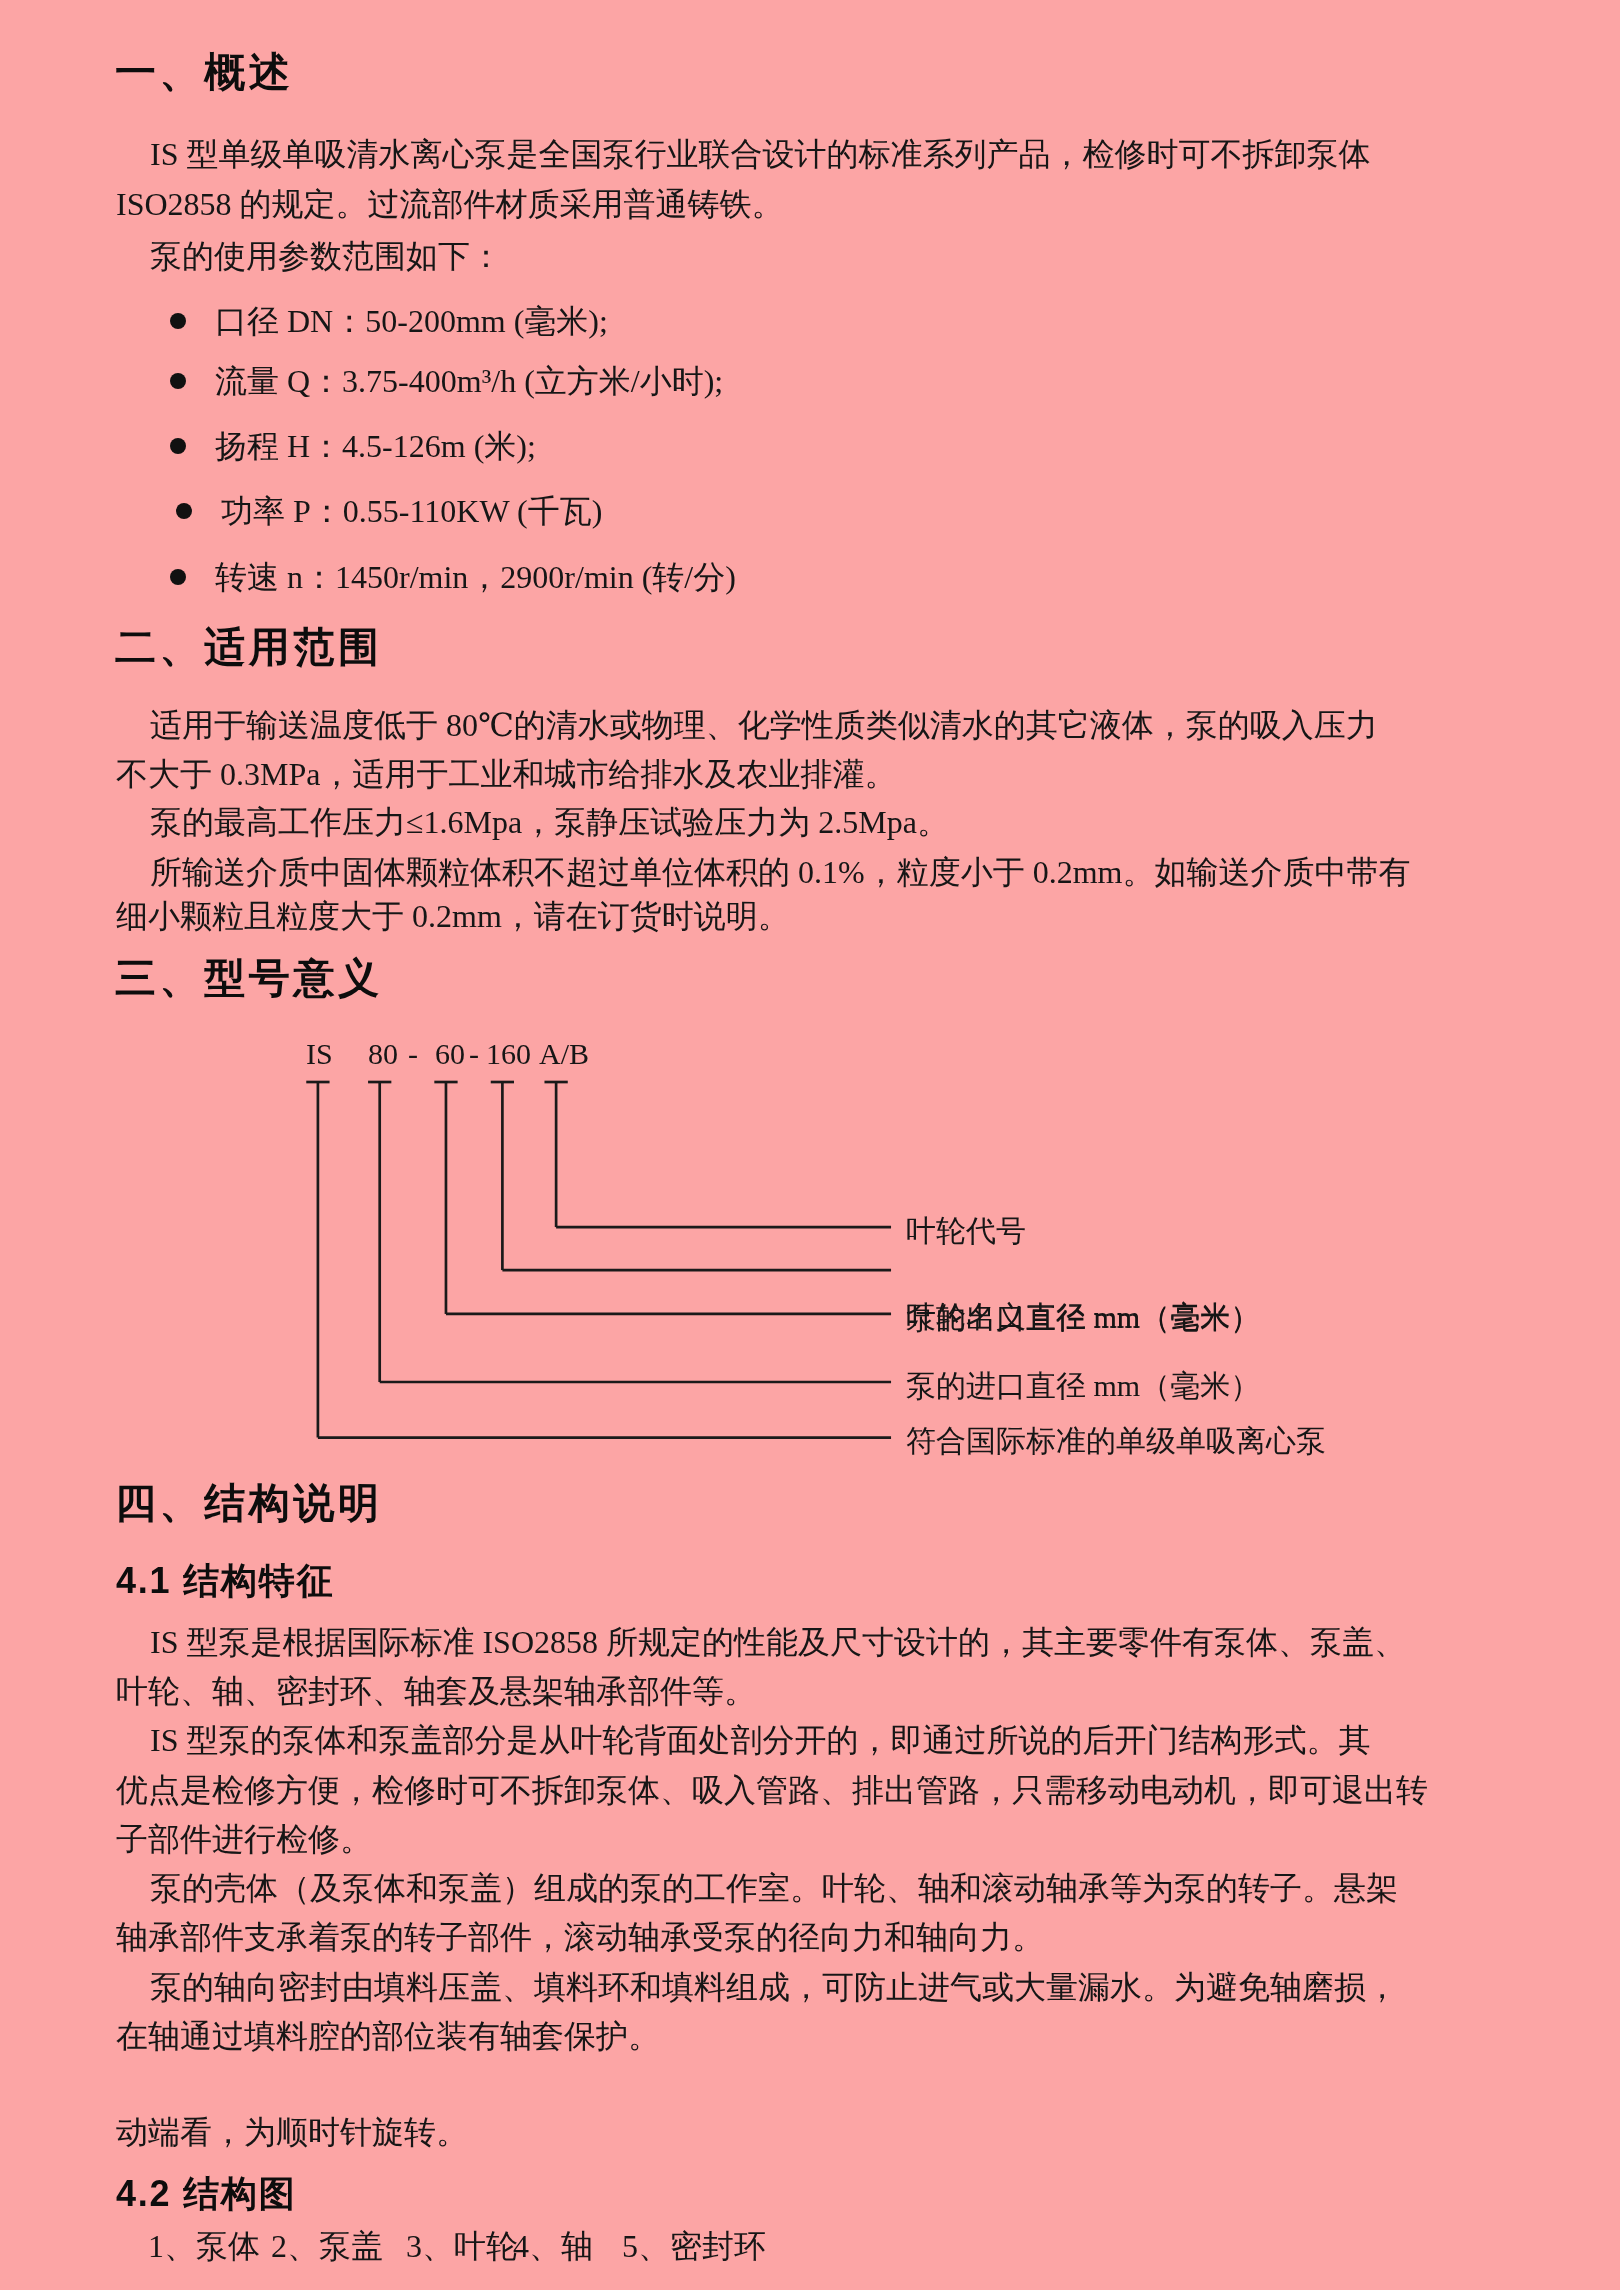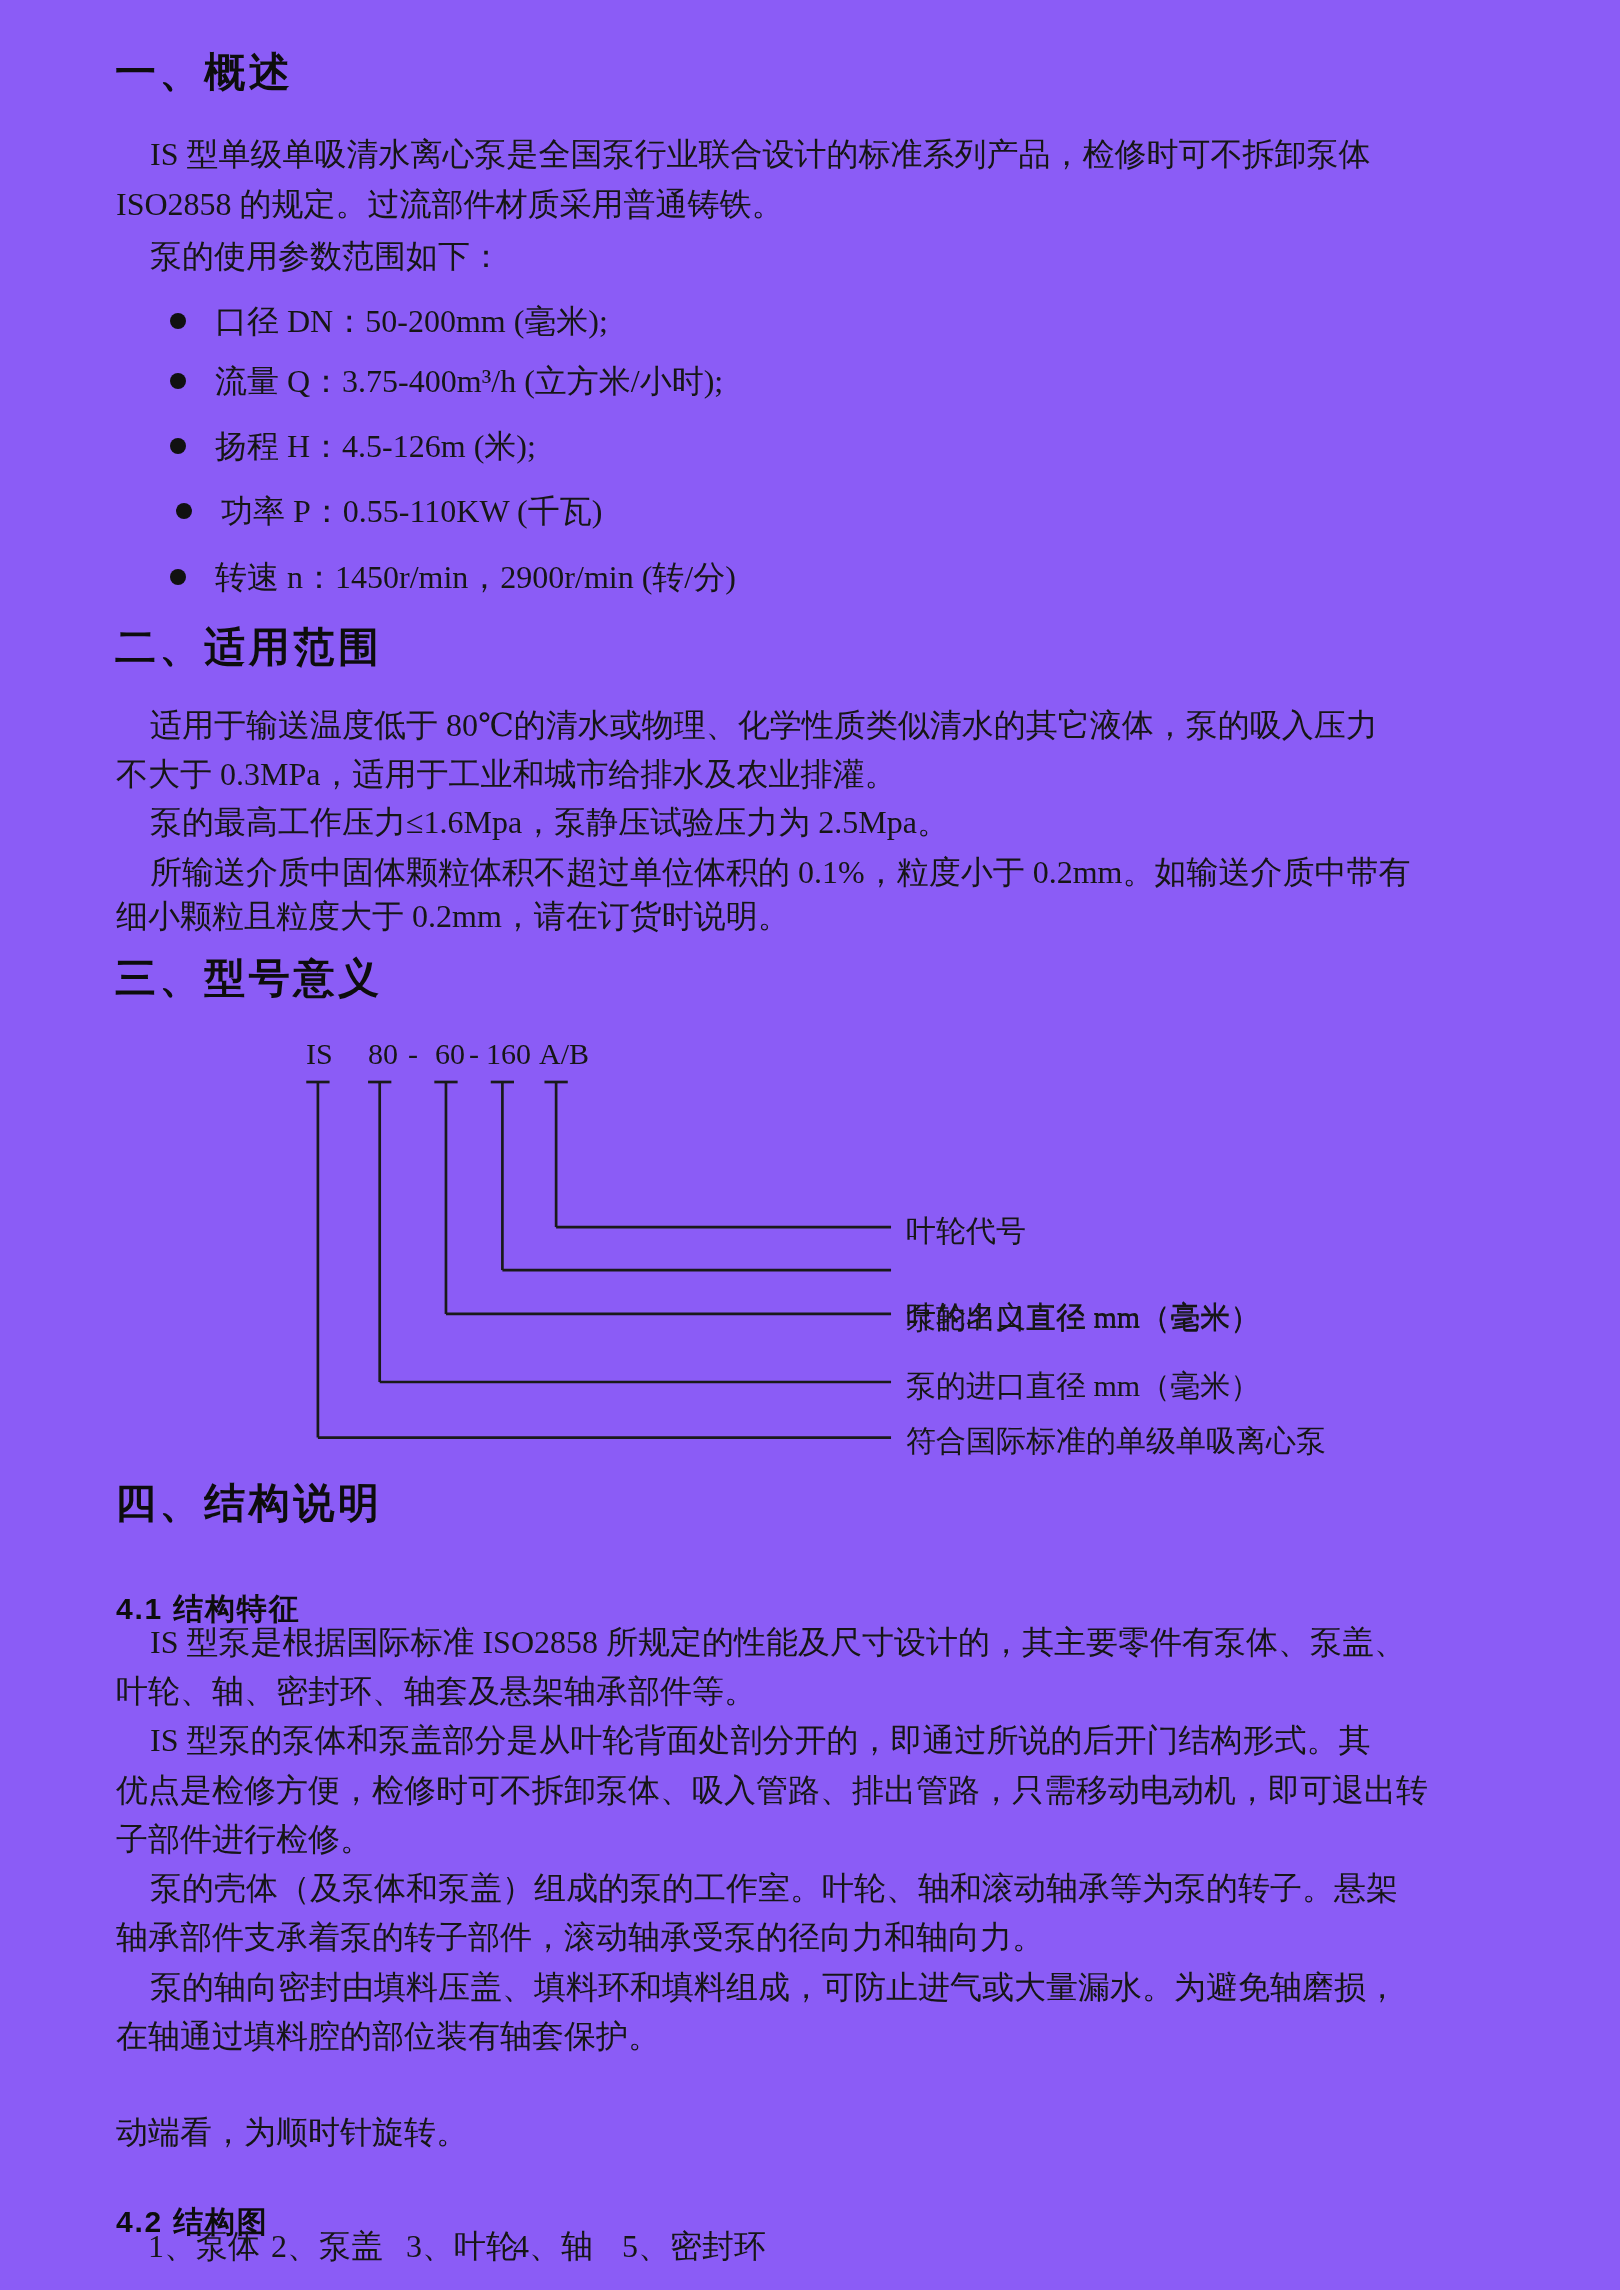--- a/index.html
+++ b/index.html
@@ -1,45 +1,44 @@
 <!DOCTYPE html>
 <html style="font-size:14.3px"><head>
 <meta charset="utf-8">
 <style>
   html,body { margin:0; padding:0; background:#ffffff; }
   .page {
     position:relative;
     width:1620px;
     height:2291px;
-    background:#8b5cf6;
+    background:#fca5a5;
     color:#161616;
     font-family:"Liberation Serif","DejaVu Serif",serif;
     overflow:hidden;
   }
   .line {
     position:absolute;
     white-space:nowrap;
     font-size:32px;
     line-height:1.25;
     color:#161616;
   }
   .h1 {
     font-family:"Liberation Sans","DejaVu Sans",sans-serif;
     font-size:41px;
     font-weight:700;
     letter-spacing:3.6px;
     color:#0d0d0d;
   }
   .hsub {
     font-family:"Liberation Sans","DejaVu Sans",sans-serif;
-    font-size:30px;
+    font-size:36px;
     font-weight:700;
     letter-spacing:1.8px;
     color:#0d0d0d;
-    margin-top:32px;
   }
   .bullet { display:flex; align-items:center; }
   .dot {
     width:16px; height:16px;
     border-radius:50%;
     background:#111;
     margin-right:29px;
     flex:0 0 auto;
   }
   .model-token {

